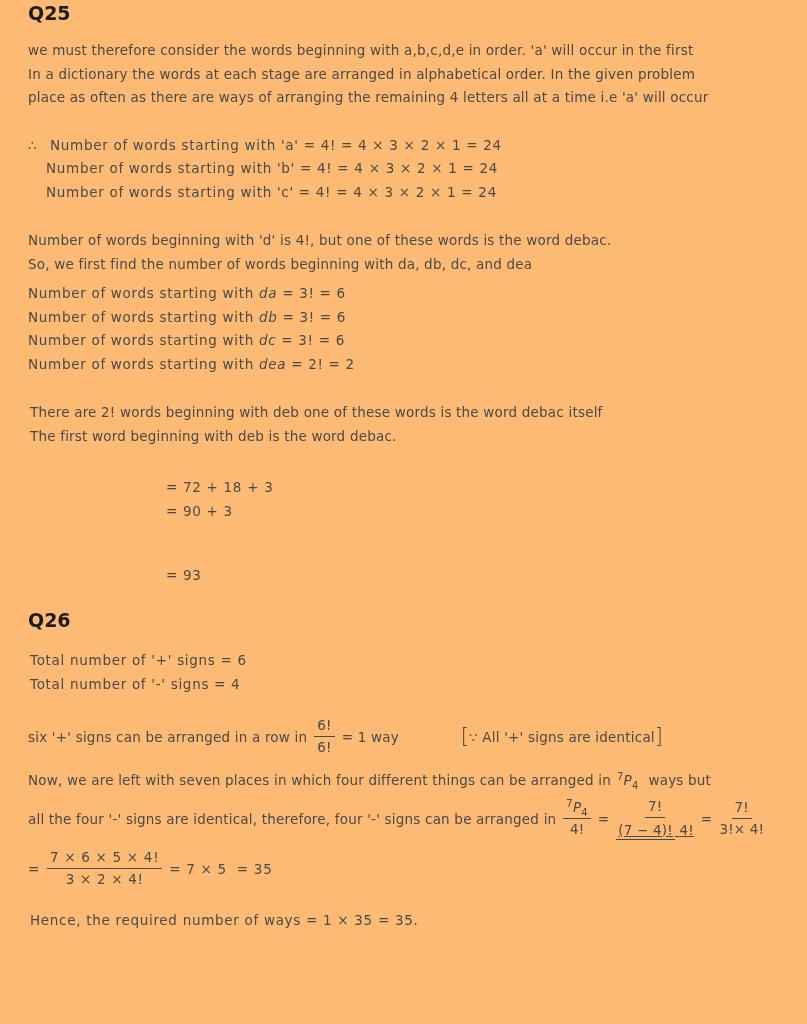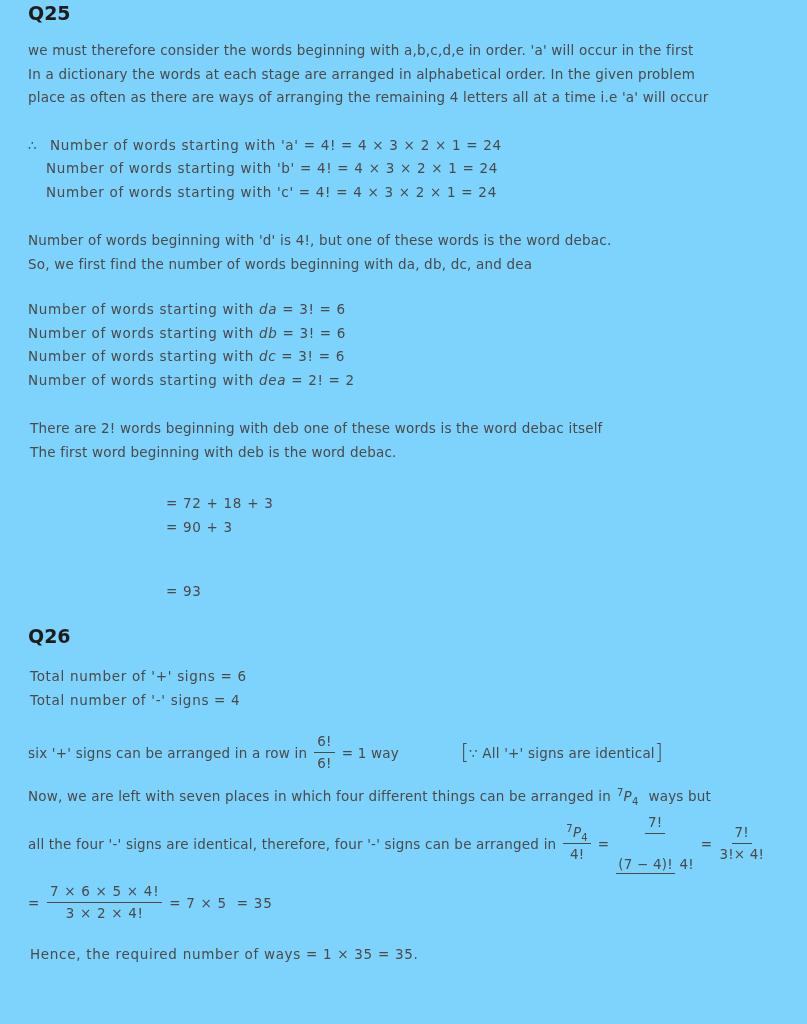--- a/index.html
+++ b/index.html
@@ -1,49 +1,49 @@
 <!DOCTYPE html>
 <html><head>
 <meta charset="utf-8">
 <style>
   * { margin:0; padding:0; box-sizing:border-box; }
   html,body { background:#ffffff; }
   .page {
-    width:807px; min-height:1024px; background:#7dd3fc;
+    width:807px; min-height:1024px; background:#fdba74;
     font-family:"DejaVu Sans","Liberation Sans",sans-serif;
     font-size:13.5px; color:#4a4a4a; letter-spacing:0.2px;
     padding:2px 14px 10px 28px; overflow:hidden;
   }
   .q-head {
     font-size:19px; font-weight:bold; color:#1c1c1c; letter-spacing:0;
     line-height:22px;
   }
   .line { line-height:23.5px; white-space:nowrap; }
   .wide { letter-spacing:0.7px; }
   .intro { margin-top:15px; }
   .abc { margin-top:24px; }
   .abc .cont { padding-left:18px; }
   .therefore { display:inline-block; width:22px; letter-spacing:0; }
   .dpara { margin-top:25px; }
-  .dwords { margin-top:22px; }
+  .dwords { margin-top:6px; }
   .dwords i { font-style:italic; }
   .deb { margin-top:25px; padding-left:2px; }
   .rank { margin-top:27px; }
   .rank .sub { margin-left:138px; line-height:24px; }
   .rank .final { margin-top:40px; }
   .q26-head { margin-top:22px; }
   .totals { margin-top:18px; padding-left:2px; }
   .mrow { display:flex; align-items:center; white-space:nowrap; }
   .frac {
     display:inline-flex; flex-direction:column; align-items:center;
     vertical-align:middle; text-align:center; margin:0 7px;
   }
   .frac .num { display:block; border-bottom:1px solid #4a4a4a; padding:0 3px 1px; line-height:19px; }
   .frac .den { display:block; padding-top:1px; line-height:19px; }
-  .inner-frac { display:inline-flex; flex-direction:column; align-items:center; margin-top:20px; }
+  .inner-frac { display:inline-flex; flex-direction:column; align-items:center; margin-top:2px;text-decoration:underline; }
   .inner-frac .inum { border-bottom:1px solid #4a4a4a; padding:0 2px 1px; line-height:19px; }
   .inner-frac .iden { padding-top:1px; line-height:19px; }
   .six-row { margin-top:20px; }
   .bracket { font-size:21px; font-weight:300; position:relative; top:-1px; letter-spacing:0; }
   .brk-gap { margin-left:62px; }
   .now-row { margin-top:10px; line-height:26px; }
   .arr-row { margin-top:4px; }
   .calc-row { margin-top:8px; }
   .hence { margin-top:20px; padding-left:2px; }
   sup { font-size:10px; vertical-align:super; line-height:0; }

